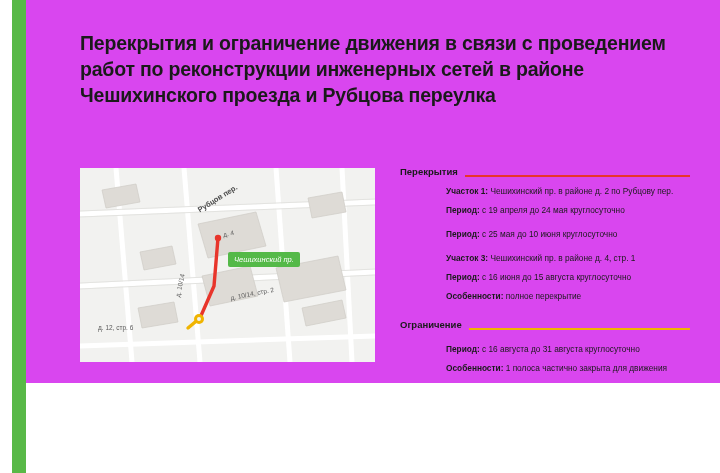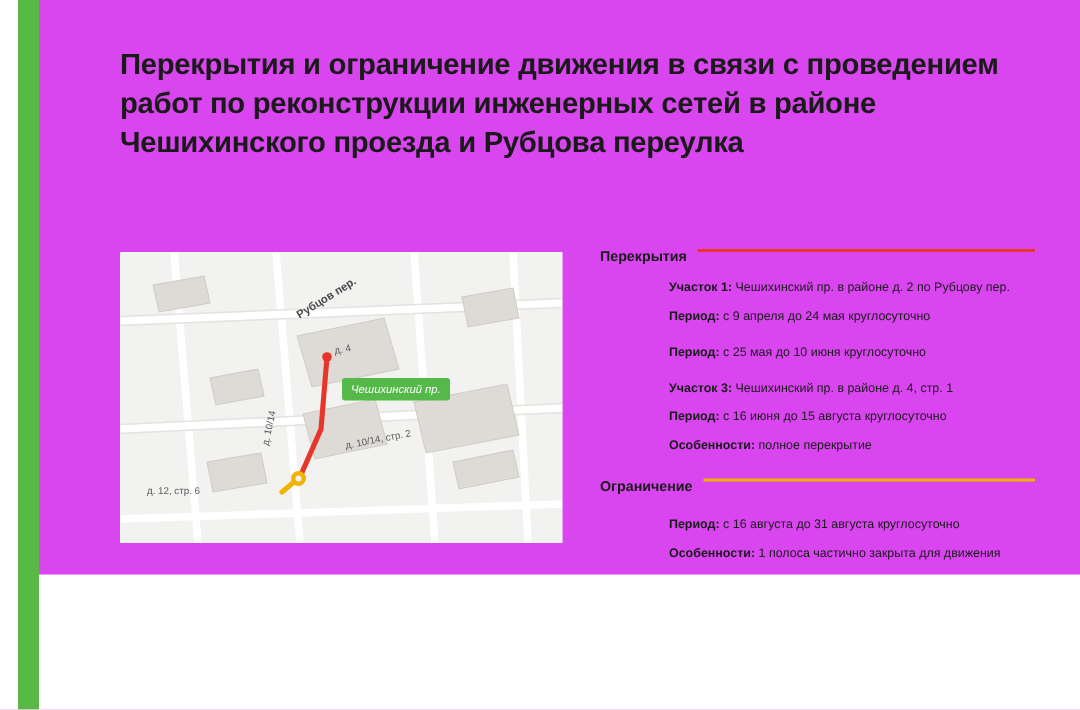--- a/index.html
+++ b/index.html
@@ -77,21 +77,21 @@
 
   
   .info {
     position: absolute;
     left: 388px;
     top: 166px;
     width: 290px;
   }
   .sect-head {
     display: flex;
-    align-items: flex-start;
+    align-items: flex-end;
     gap: 7px;
     margin-bottom: 8px;
   }
   .sect-head .lbl {
     font-size: 9.5px;
     font-weight: bold;
     color: #1a1a1a;
     white-space: nowrap;
   }
   .sect-head .rule {
@@ -181,21 +181,21 @@
     <div class="street-txt" style="left:18px; top:156px;">д. 12, стр. 6</div>
   </div>
 
   <div class="info">
 
     <div class="sect-head">
       <span class="lbl">Перекрытия</span>
       <span class="rule red"></span>
     </div>
     <div class="line"><b>Участок 1:</b><span> Чешихинский пр. в районе д. 2 по Рубцову пер.</span></div>
-    <div class="line"><b>Период:</b><span> с 9 апреля до 24 мая круглосуточно</span></div>
+    <div class="line"><b>Период:</b><span> с 19 апреля до 24 мая круглосуточно</span></div>
     <div class="gap"></div>
     <div class="line"><b>Период:</b><span> с 25 мая до 10 июня круглосуточно</span></div>
     <div class="gap"></div>
     <div class="line"><b>Участок 3:</b><span> Чешихинский пр. в районе д. 4, стр. 1</span></div>
     <div class="line"><b>Период:</b><span> с 16 июня до 15 августа круглосуточно</span></div>
     <div class="line"><b>Особенности:</b><span> полное перекрытие</span></div>
 
     <div style="height:10px"></div>
 
     <div class="sect-head">

